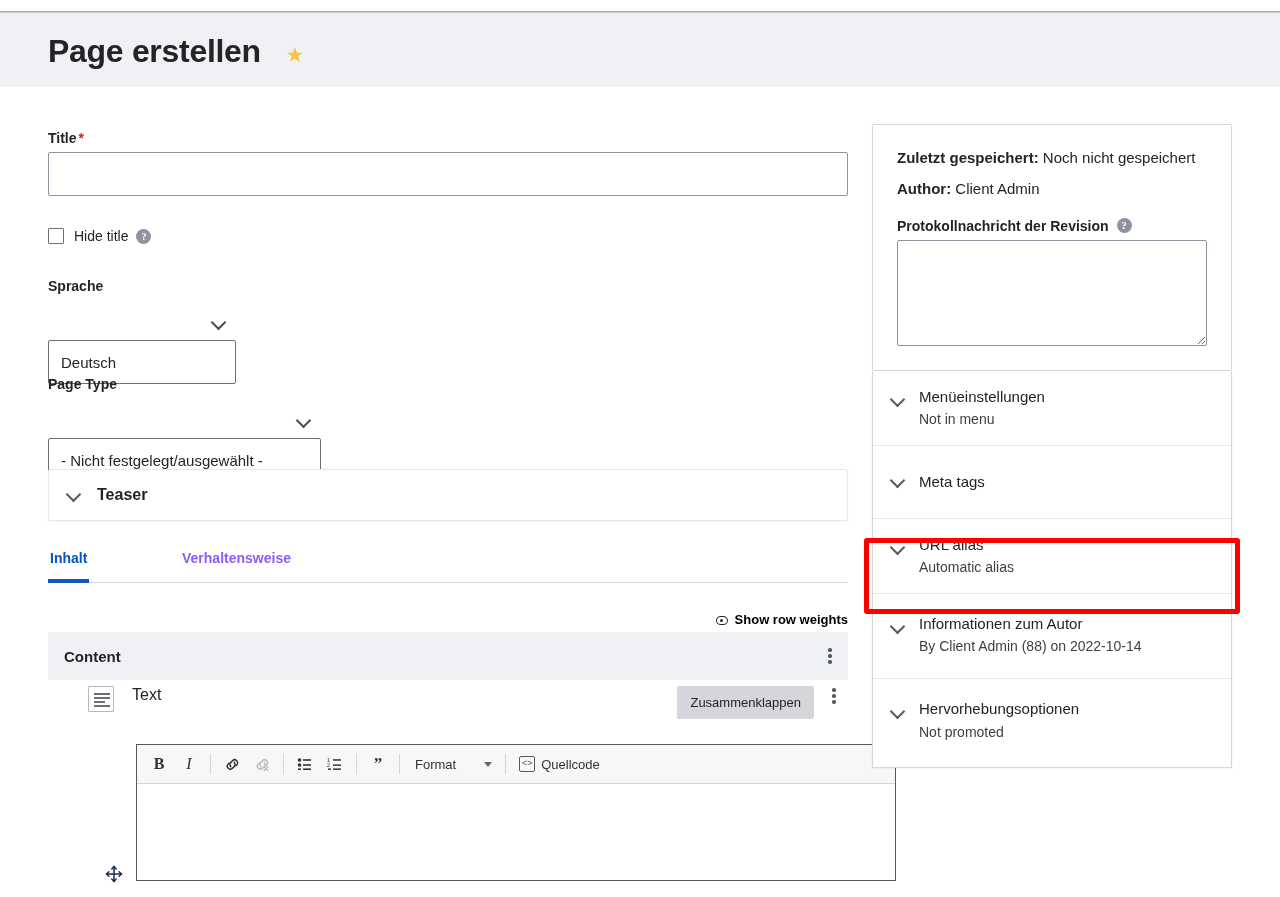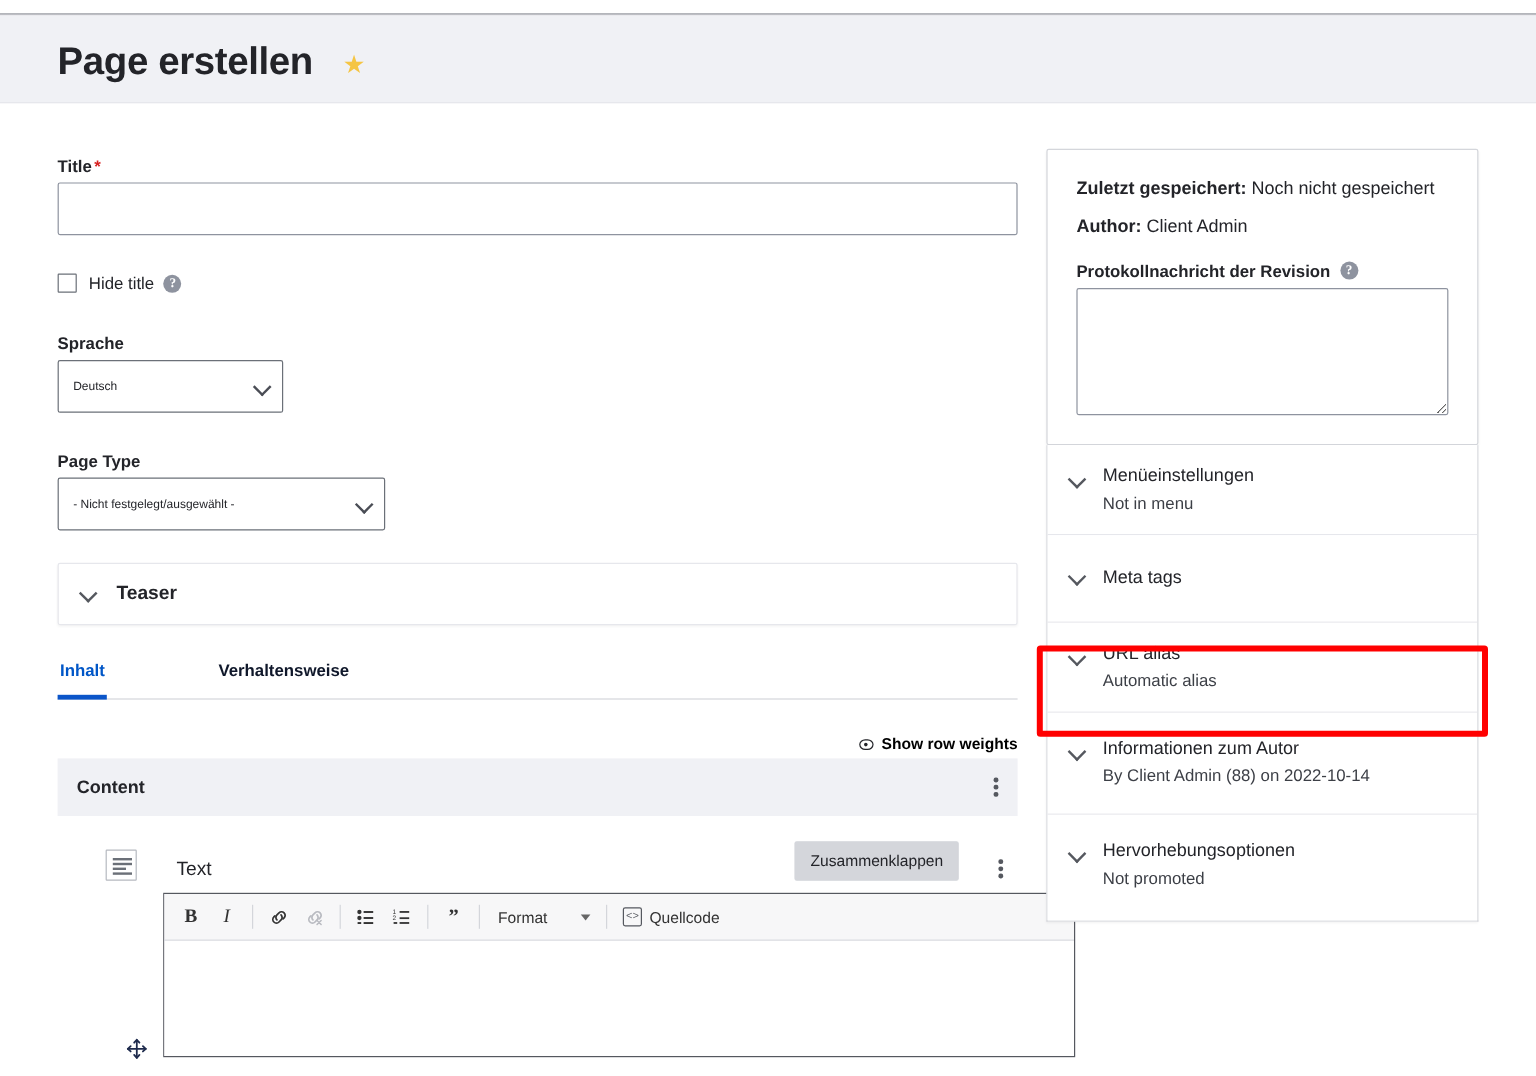--- a/index.html
+++ b/index.html
@@ -78,23 +78,23 @@
     display: inline-block; width: 15px; height: 15px; border-radius: 50%;
     background: #8e939f; color: #fff; font-size: 11px; line-height: 15px;
     text-align: center; font-weight: bold; margin-left: 8px; flex:none;
     font-family: "Liberation Serif", serif;
   }
 
   
   .sel-wrap { position: relative; display: inline-block; }
   .sel {
     height: 44px; border: 1px solid #6b7078; border-radius: 2px;
-    background: #fff; font-size: 10px; color: #232429;
+    background: #fff; font-size: 15px; color: #232429;
     padding: 0 34px 0 12px; font-family: inherit;
-    -webkit-appearance: none; appearance: none;
+    -webkit-appearance: none; appearance: none; margin-top: 40px;
   }
   .sel-chev {
     position: absolute; right: 11px; top: 17px; width: 12px; height: 7px;
     pointer-events: none;
   }
   .sel-chev::before {
     content: ""; position: absolute; left: 0; top: 0;
     width: 9px; height: 9px; border-right: 2px solid #4a4d55;
     border-bottom: 2px solid #4a4d55; transform: rotate(45deg);
   }
@@ -117,21 +117,21 @@
   }
   .teaser-title { font-size: 16px; font-weight: bold; color: #232429; }
 
   
   .tabs {
     position: absolute; left: 0; width: 800px; height: 44px;
     border-bottom: 1px solid #d4d6db;
   }
   .tab {
     position: absolute; top: 0; height: 44px; line-height: 38px;
-    font-size: 14px; font-weight: bold; color: #0f172a;
+    font-size: 14px; font-weight: bold; color: #8b5cf6;
     cursor: pointer; padding: 0 2px;
   }
   .tab.active { color: #0056c7; border-bottom: 4px solid #0b55c9; }
 
   
   .row-weights {
     position: absolute; right: 0; top: 0;
     font-size: 13px; font-weight: bold; color: #000000;
     display: flex; align-items: center; cursor: pointer; white-space: nowrap;
   }
@@ -159,21 +159,21 @@
   .kebab i {
     position: absolute; left: 0; width: 3.5px; height: 3.5px;
     background: #55585f; border-radius: 50%;
   }
   .kebab i:nth-child(1){ top: 2px; }
   .kebab i:nth-child(2){ top: 8px; }
   .kebab i:nth-child(3){ top: 14px; }
 
   .para-row {
     position: absolute; left: 0; width: 800px; height: 48px;
-    display: flex; align-items: flex-end; gap: 15px;
+    display: flex; align-items: flex-start;
   }
   .para-type-icon {
     width: 26px; height: 26px; border: 1px solid #b6b9c0; background: #fff;
     position: relative; flex: none; margin-left: 40px; border-radius: 1px;
   }
   .para-type-icon i {
     position: absolute; left: 5px; height: 1.6px; background: #6b7078;
   }
   .para-type-icon i:nth-child(1){ top: 6px;  width: 16px; }
   .para-type-icon i:nth-child(2){ top: 10px; width: 16px; }

